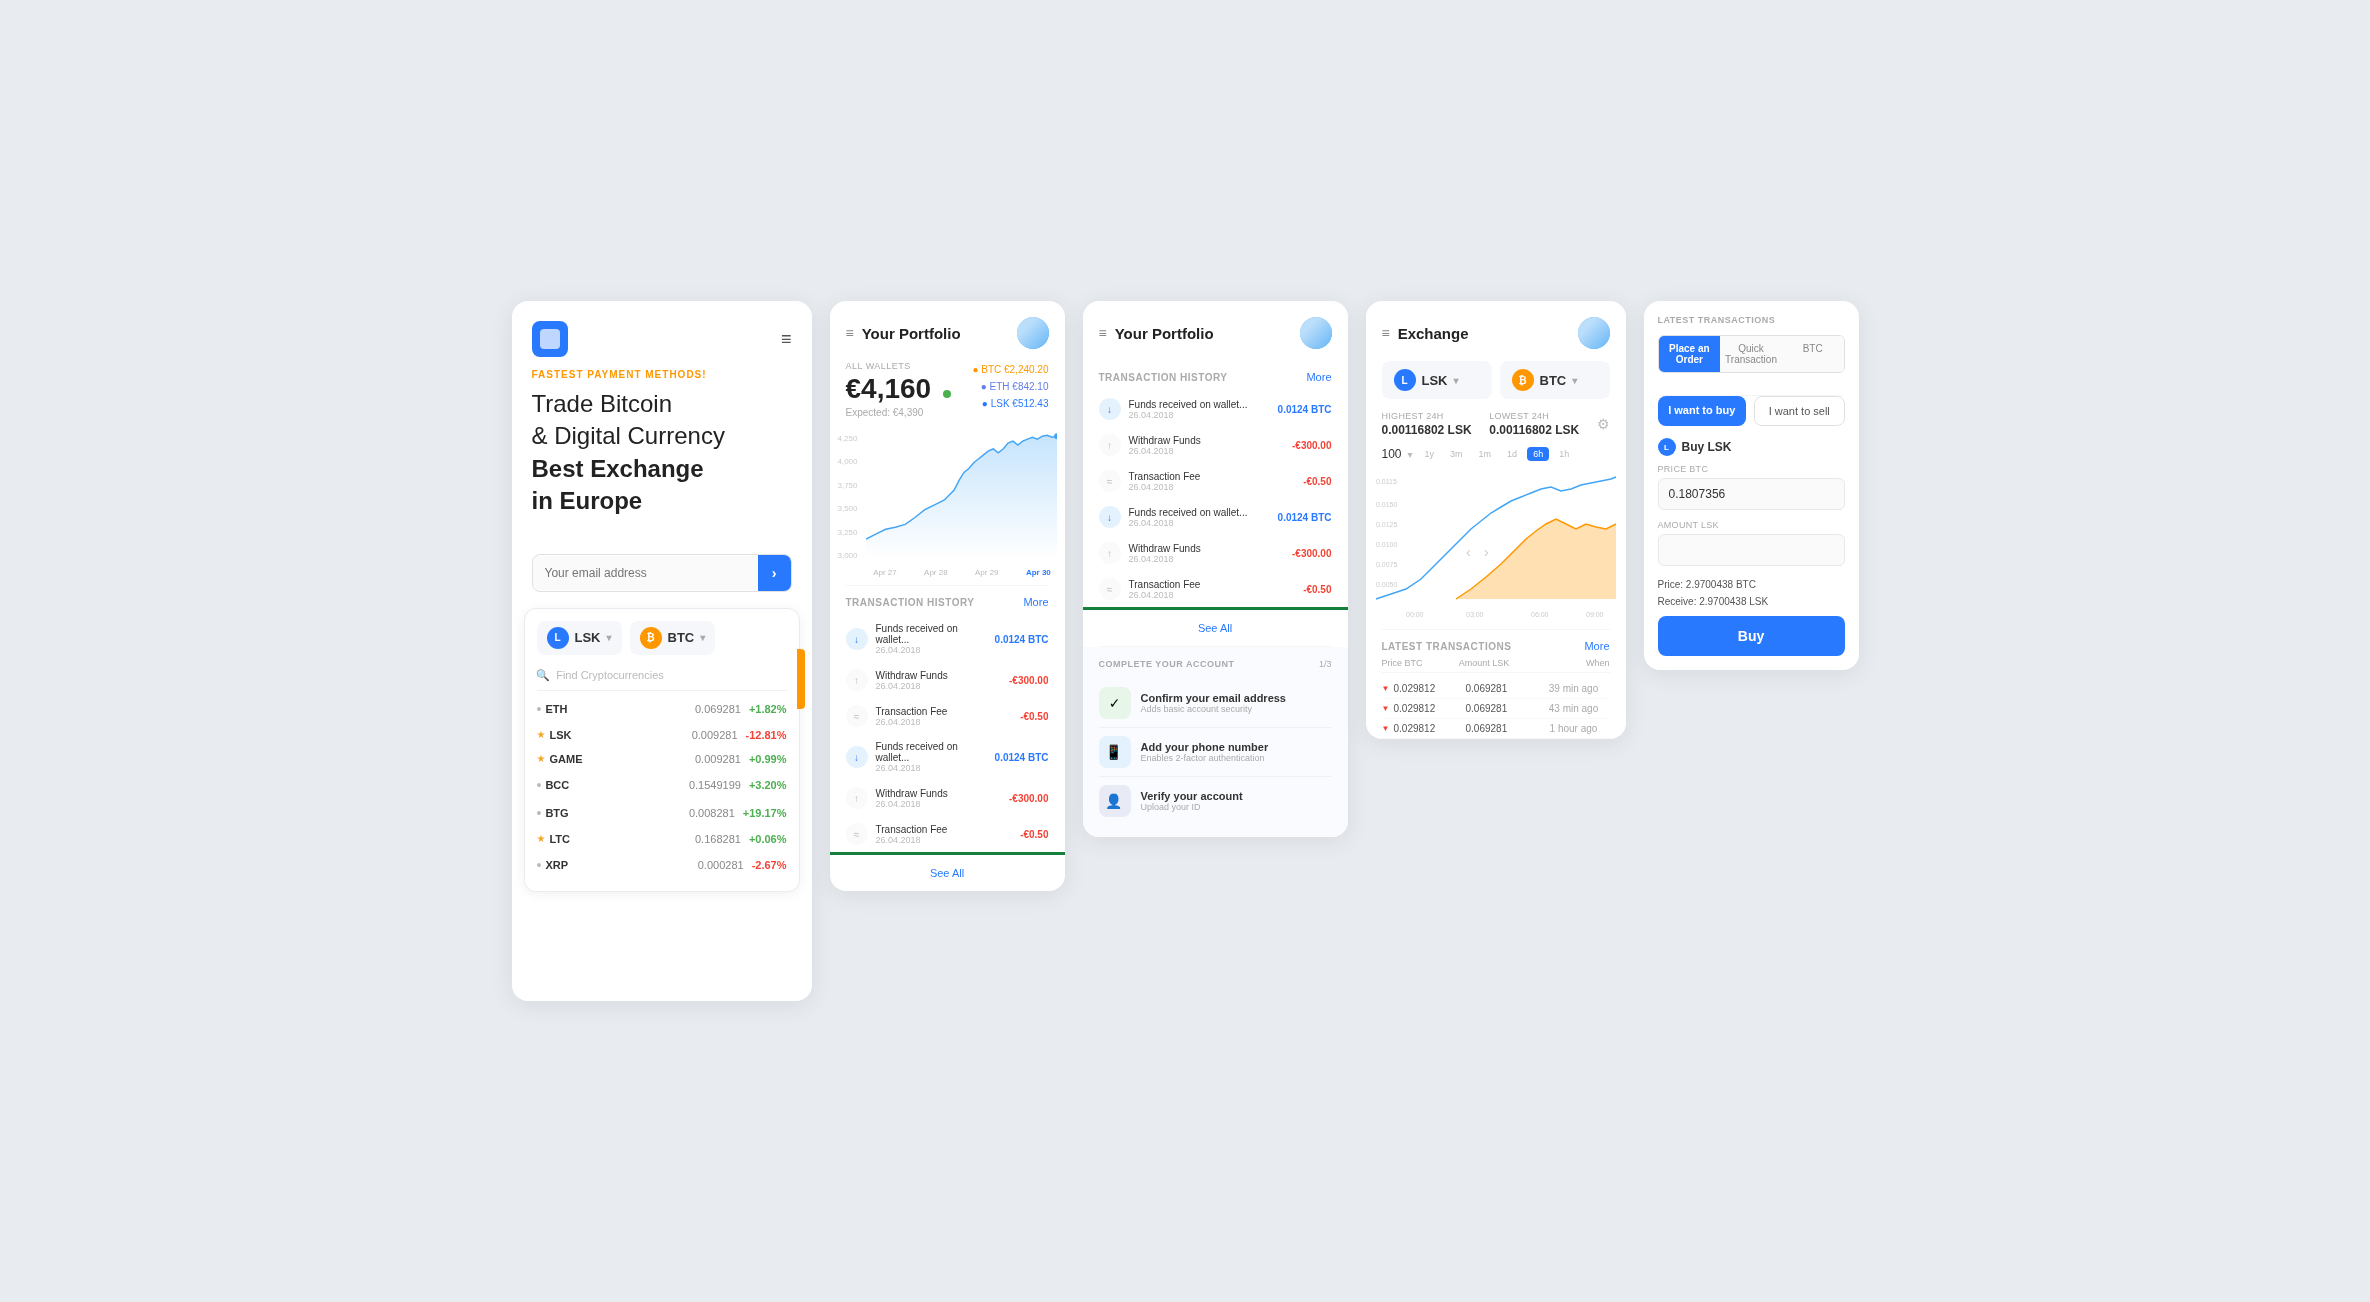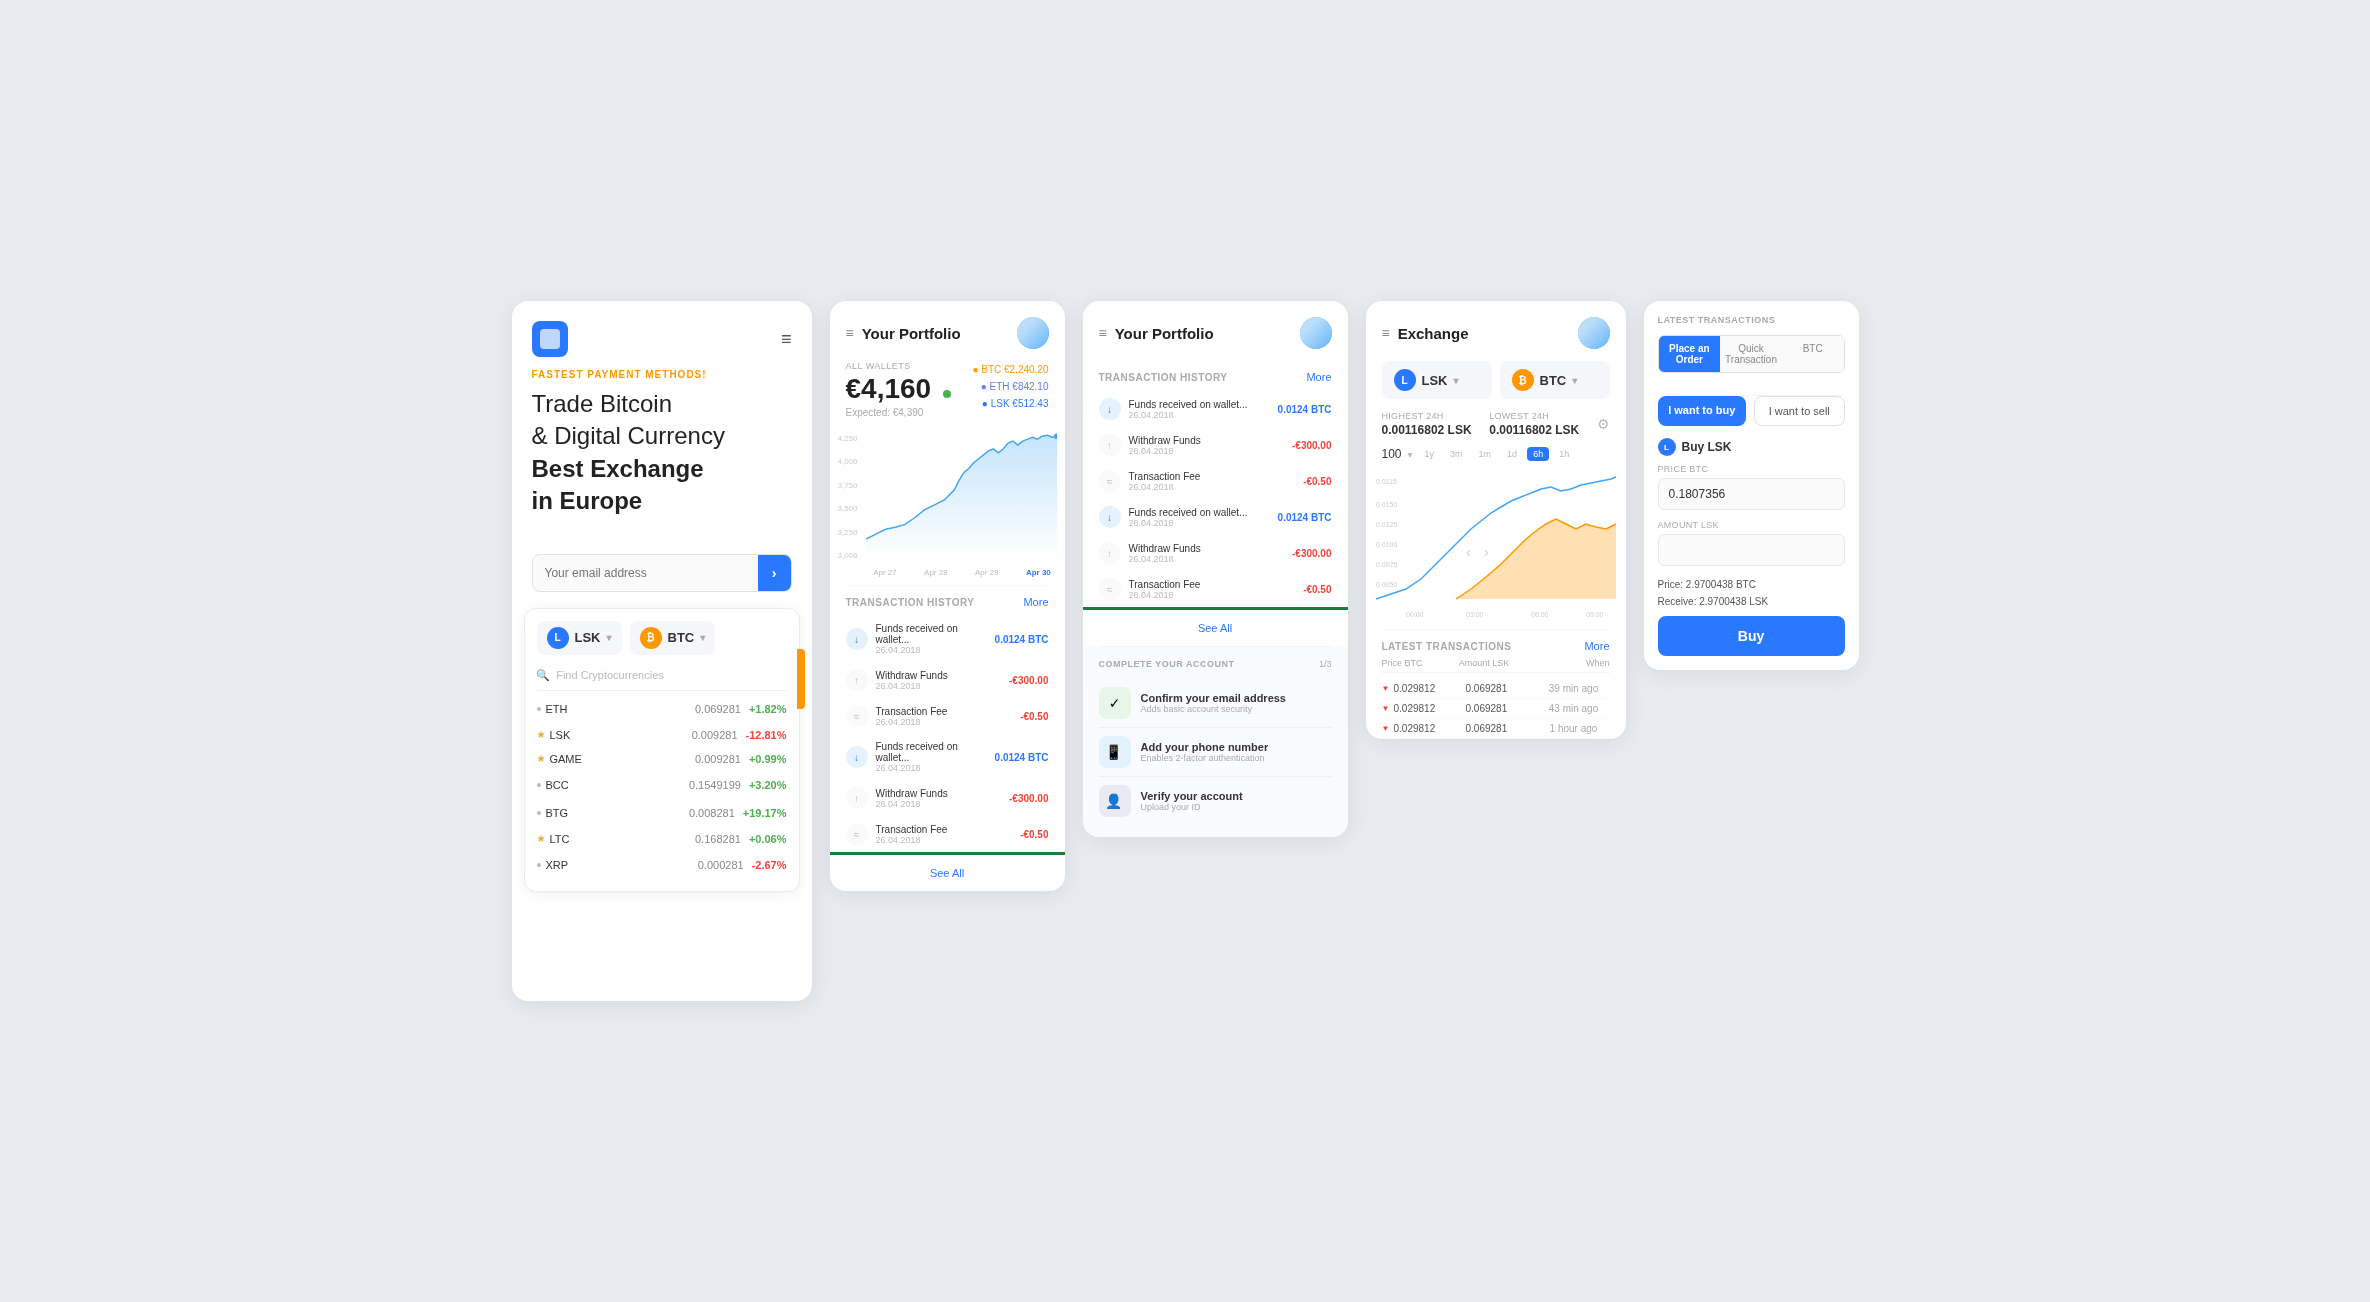--- a/index.html
+++ b/index.html
@@ -157,21 +157,21 @@
     .p1-search-text { font-size: 11px; color: #bbb; }
     .p1-crypto-list { }
     .p1-crypto-row {
       display: flex;
       align-items: center;
       padding: 6px 0;
       font-size: 11px;
     }
     .star-icon { color: #f5a623; margin-right: 4px; font-size: 10px; }
     .dot-icon { color: #bbb; margin-right: 4px; font-size: 14px; }
-    .crypto-name { flex: 1; color: #333; font-weight: 400; }
+    .crypto-name { flex: 1; color: #333; font-weight: 700; }
     .crypto-price { color: #888; margin-right: 8px; }
     .crypto-change-up { color: #4caf50; font-weight: 600; }
     .crypto-change-down { color: #f44336; font-weight: 600; }
 
     
     .panel-2 {
       width: 235px;
     }
     .panel-header {
       display: flex;

